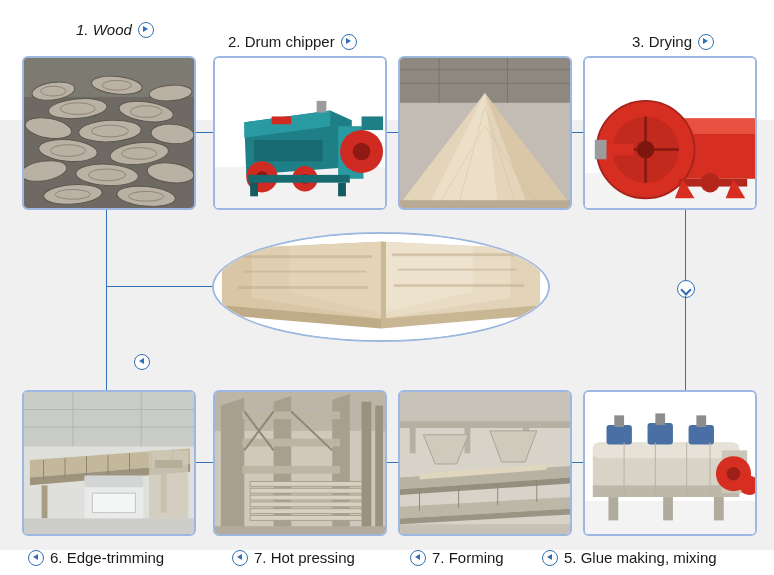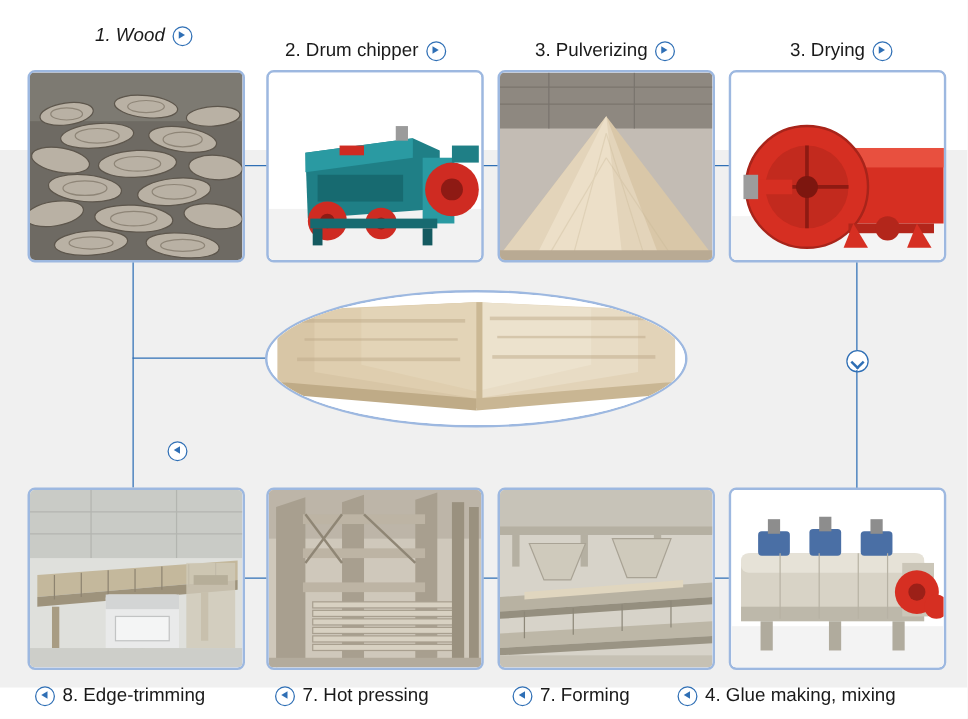--- a/index.html
+++ b/index.html
@@ -132,23 +132,20 @@
 
 <div class="page">
   <div class="band2"></div>
   <div class="band"></div>
 
   <div class="label" style="left:76px; top:20px;font-style:italic;">
     <span class="txt">1. Wood</span><span class="arrow-badge badge-gap-r"></span>
   </div>
   <div class="label" style="left:228px; top:32px;">
     <span class="txt">2. Drum chipper</span><span class="arrow-badge badge-gap-r"></span>
-  </div>
-  <div class="label" style="left:428px; top:32px;">
-    <span class="txt">3. Pulverizing</span><span class="arrow-badge badge-gap-r"></span>
   </div>
   <div class="label" style="left:632px; top:32px;">
     <span class="txt">3. Drying</span><span class="arrow-badge badge-gap-r"></span>
   </div>
 
   <div class="photo" style="left:22px; top:56px; width:174px; height:154px;">
     <div class="inner">
       <svg class="scene" viewBox="0 0 174 154" preserveAspectRatio="none">
         <rect width="174" height="154" fill="#6e6a63"></rect>
         <rect y="0" width="174" height="40" fill="#7d7a72"></rect>
@@ -473,24 +470,24 @@
         </g>
       </svg>
     </div>
   </div>
 
   <div class="conn h" style="left:196px; top:462px; width:17px;"></div>
   <div class="conn h" style="left:387px; top:462px; width:11px;"></div>
   <div class="conn h" style="left:572px; top:462px; width:11px;"></div>
 
   <div class="label" style="left:28px; top:548px;">
-    <span class="arrow-badge left badge-gap-l"></span><span class="txt">8. Edge-trimming</span>
-  </div>
-  <div class="label" style="left:220px; top:548px;">
+    <span class="arrow-badge left badge-gap-l"></span><span class="txt">6. Edge-trimming</span>
+  </div>
+  <div class="label" style="left:232px; top:548px;">
     <span class="arrow-badge left badge-gap-l"></span><span class="txt">7. Hot pressing</span>
   </div>
   <div class="label" style="left:410px; top:548px;">
     <span class="arrow-badge left badge-gap-l"></span><span class="txt">7. Forming</span>
   </div>
   <div class="label" style="left:542px; top:548px;">
-    <span class="arrow-badge left badge-gap-l"></span><span class="txt">4. Glue making, mixing</span>
+    <span class="arrow-badge left badge-gap-l"></span><span class="txt">5. Glue making, mixing</span>
   </div>
 </div>
 
 </body></html>

